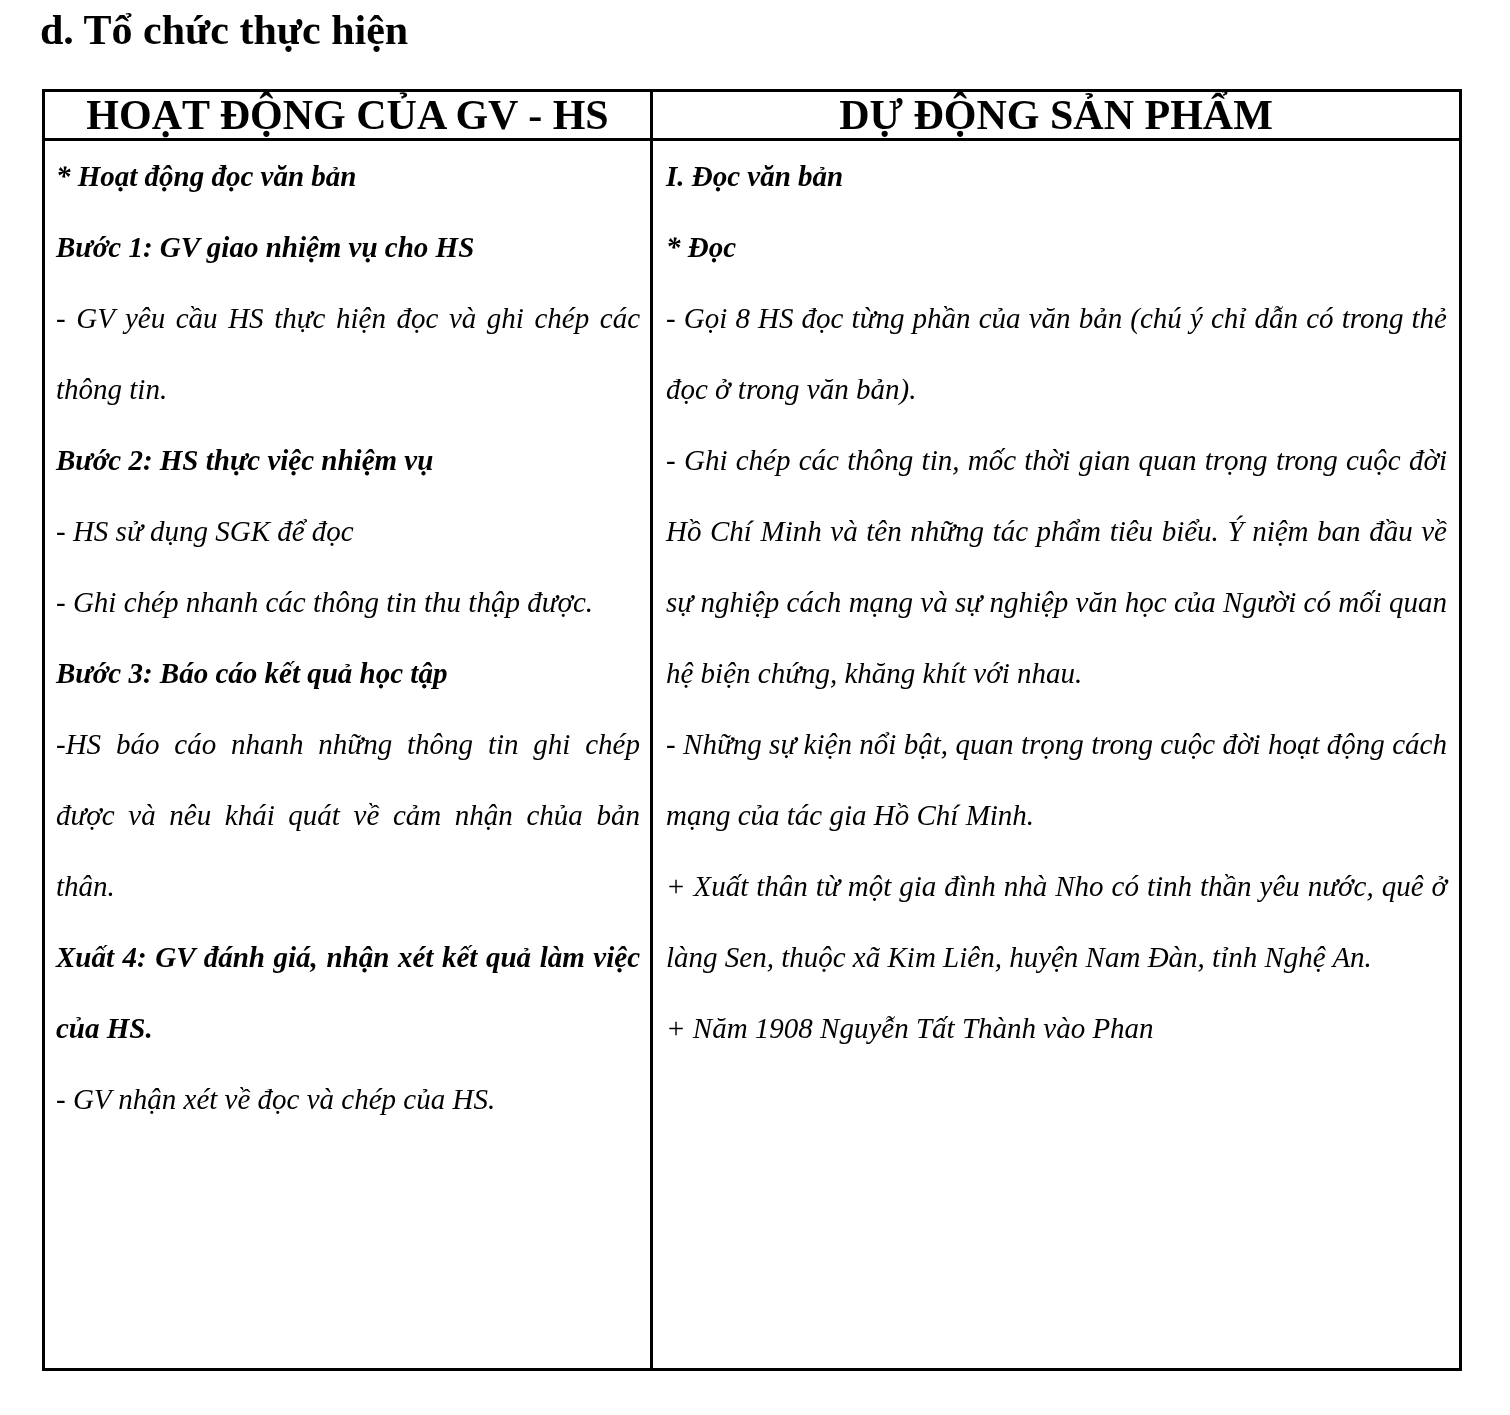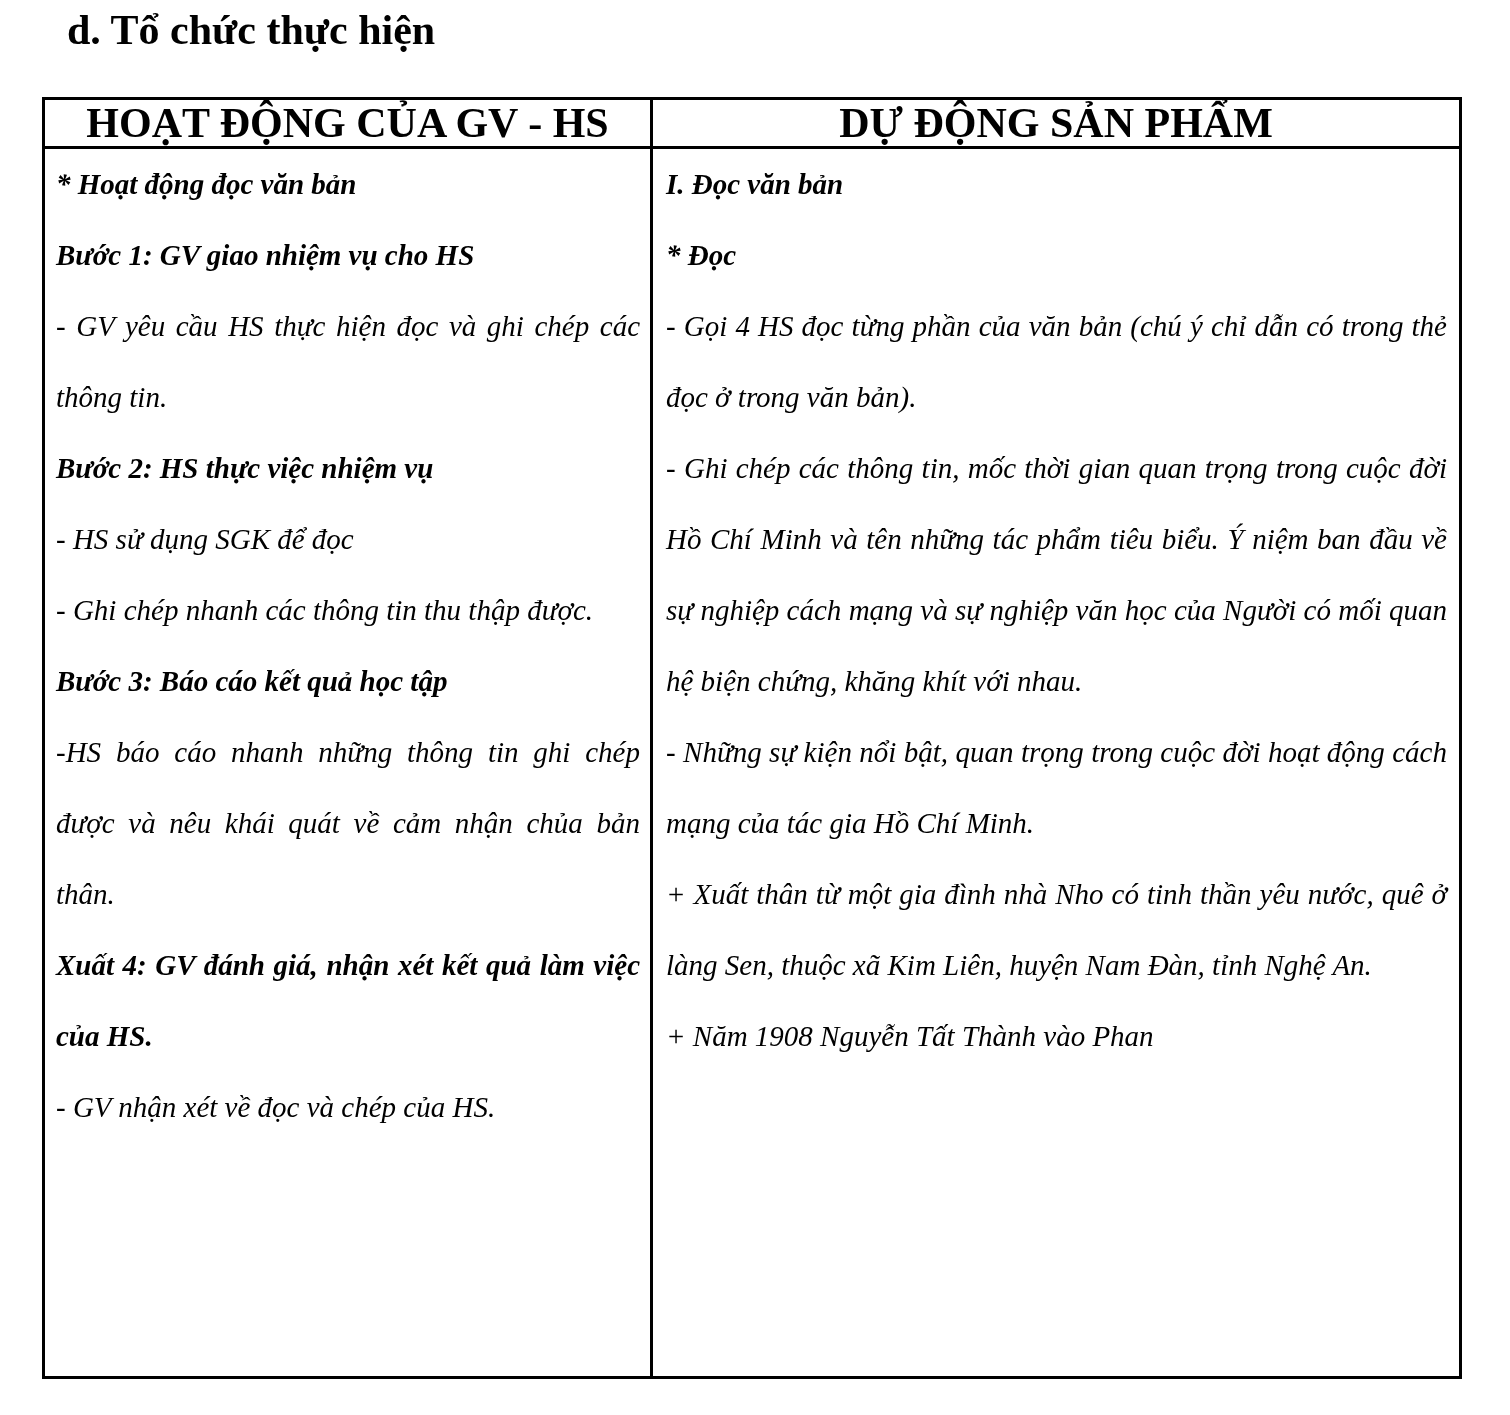--- a/index.html
+++ b/index.html
@@ -11,32 +11,32 @@
     position: relative;
     width: 1510px;
     height: 1415px;
     background: #ffffff;
     color: #000000;
     font-family: "Liberation Serif", "DejaVu Serif", serif;
     overflow: hidden;
   }
   .doc-heading {
     position: absolute;
-    left: 67px;
+    left: 40px;
     top: 4px;
     margin: 0;
     font-size: 42px;
     font-weight: bold;
     line-height: 52px;
     white-space: nowrap;
   }
   table.lesson-table {
     position: absolute;
     left: 42px;
-    top: 97px;
+    top: 89px;
     width: 1417px;
     border-collapse: collapse;
     table-layout: fixed;
     padding-left: 12px;
   }
   .lesson-table th,
   .lesson-table td {
     border: 3px solid #000000;
     background: #ffffff;
   }
@@ -98,21 +98,21 @@
             <p class="para normal">- HS sử dụng SGK để đọc</p>
             <p class="para normal">- Ghi chép nhanh các thông tin thu thập được.</p>
             <p class="para bold-italic">Bước 3: Báo cáo kết quả học tập</p>
             <p class="para normal">-HS báo cáo nhanh những thông tin ghi chép được và nêu khái quát về cảm nhận chủa bản thân.</p>
             <p class="para bold-italic">Xuất 4: GV đánh giá, nhận xét kết quả làm việc của HS.</p>
             <p class="para normal">- GV nhận xét về đọc và chép của HS.</p>
           </td>
         <td class="cell-right">
             <p class="para bold">I. Đọc văn bản</p>
             <p class="para bold-italic">* Đọc</p>
-            <p class="para normal">- Gọi 4 HS đọc từng phần của văn bản (chú ý chỉ dẫn có trong thẻ đọc ở trong văn bản).</p>
+            <p class="para normal">- Gọi 8 HS đọc từng phần của văn bản (chú ý chỉ dẫn có trong thẻ đọc ở trong văn bản).</p>
             <p class="para normal">- Ghi chép các thông tin, mốc thời gian quan trọng trong cuộc đời Hồ Chí Minh và tên những tác phẩm tiêu biểu. Ý niệm ban đầu về sự nghiệp cách mạng và sự nghiệp văn học của Người có mối quan hệ biện chứng, khăng khít với nhau.</p>
             <p class="para normal">- Những sự kiện nổi bật, quan trọng trong cuộc đời hoạt động cách mạng của tác gia Hồ Chí Minh.</p>
             <p class="para normal">+ Xuất thân từ một gia đình nhà Nho có tinh thần yêu nước, quê ở làng Sen, thuộc xã Kim Liên, huyện Nam Đàn, tỉnh Nghệ An.</p>
             <p class="para normal">+ Năm 1908 Nguyễn Tất Thành vào Phan</p>
           </td>
       </tr>
     </tbody>
   </table>
 
 </div>

